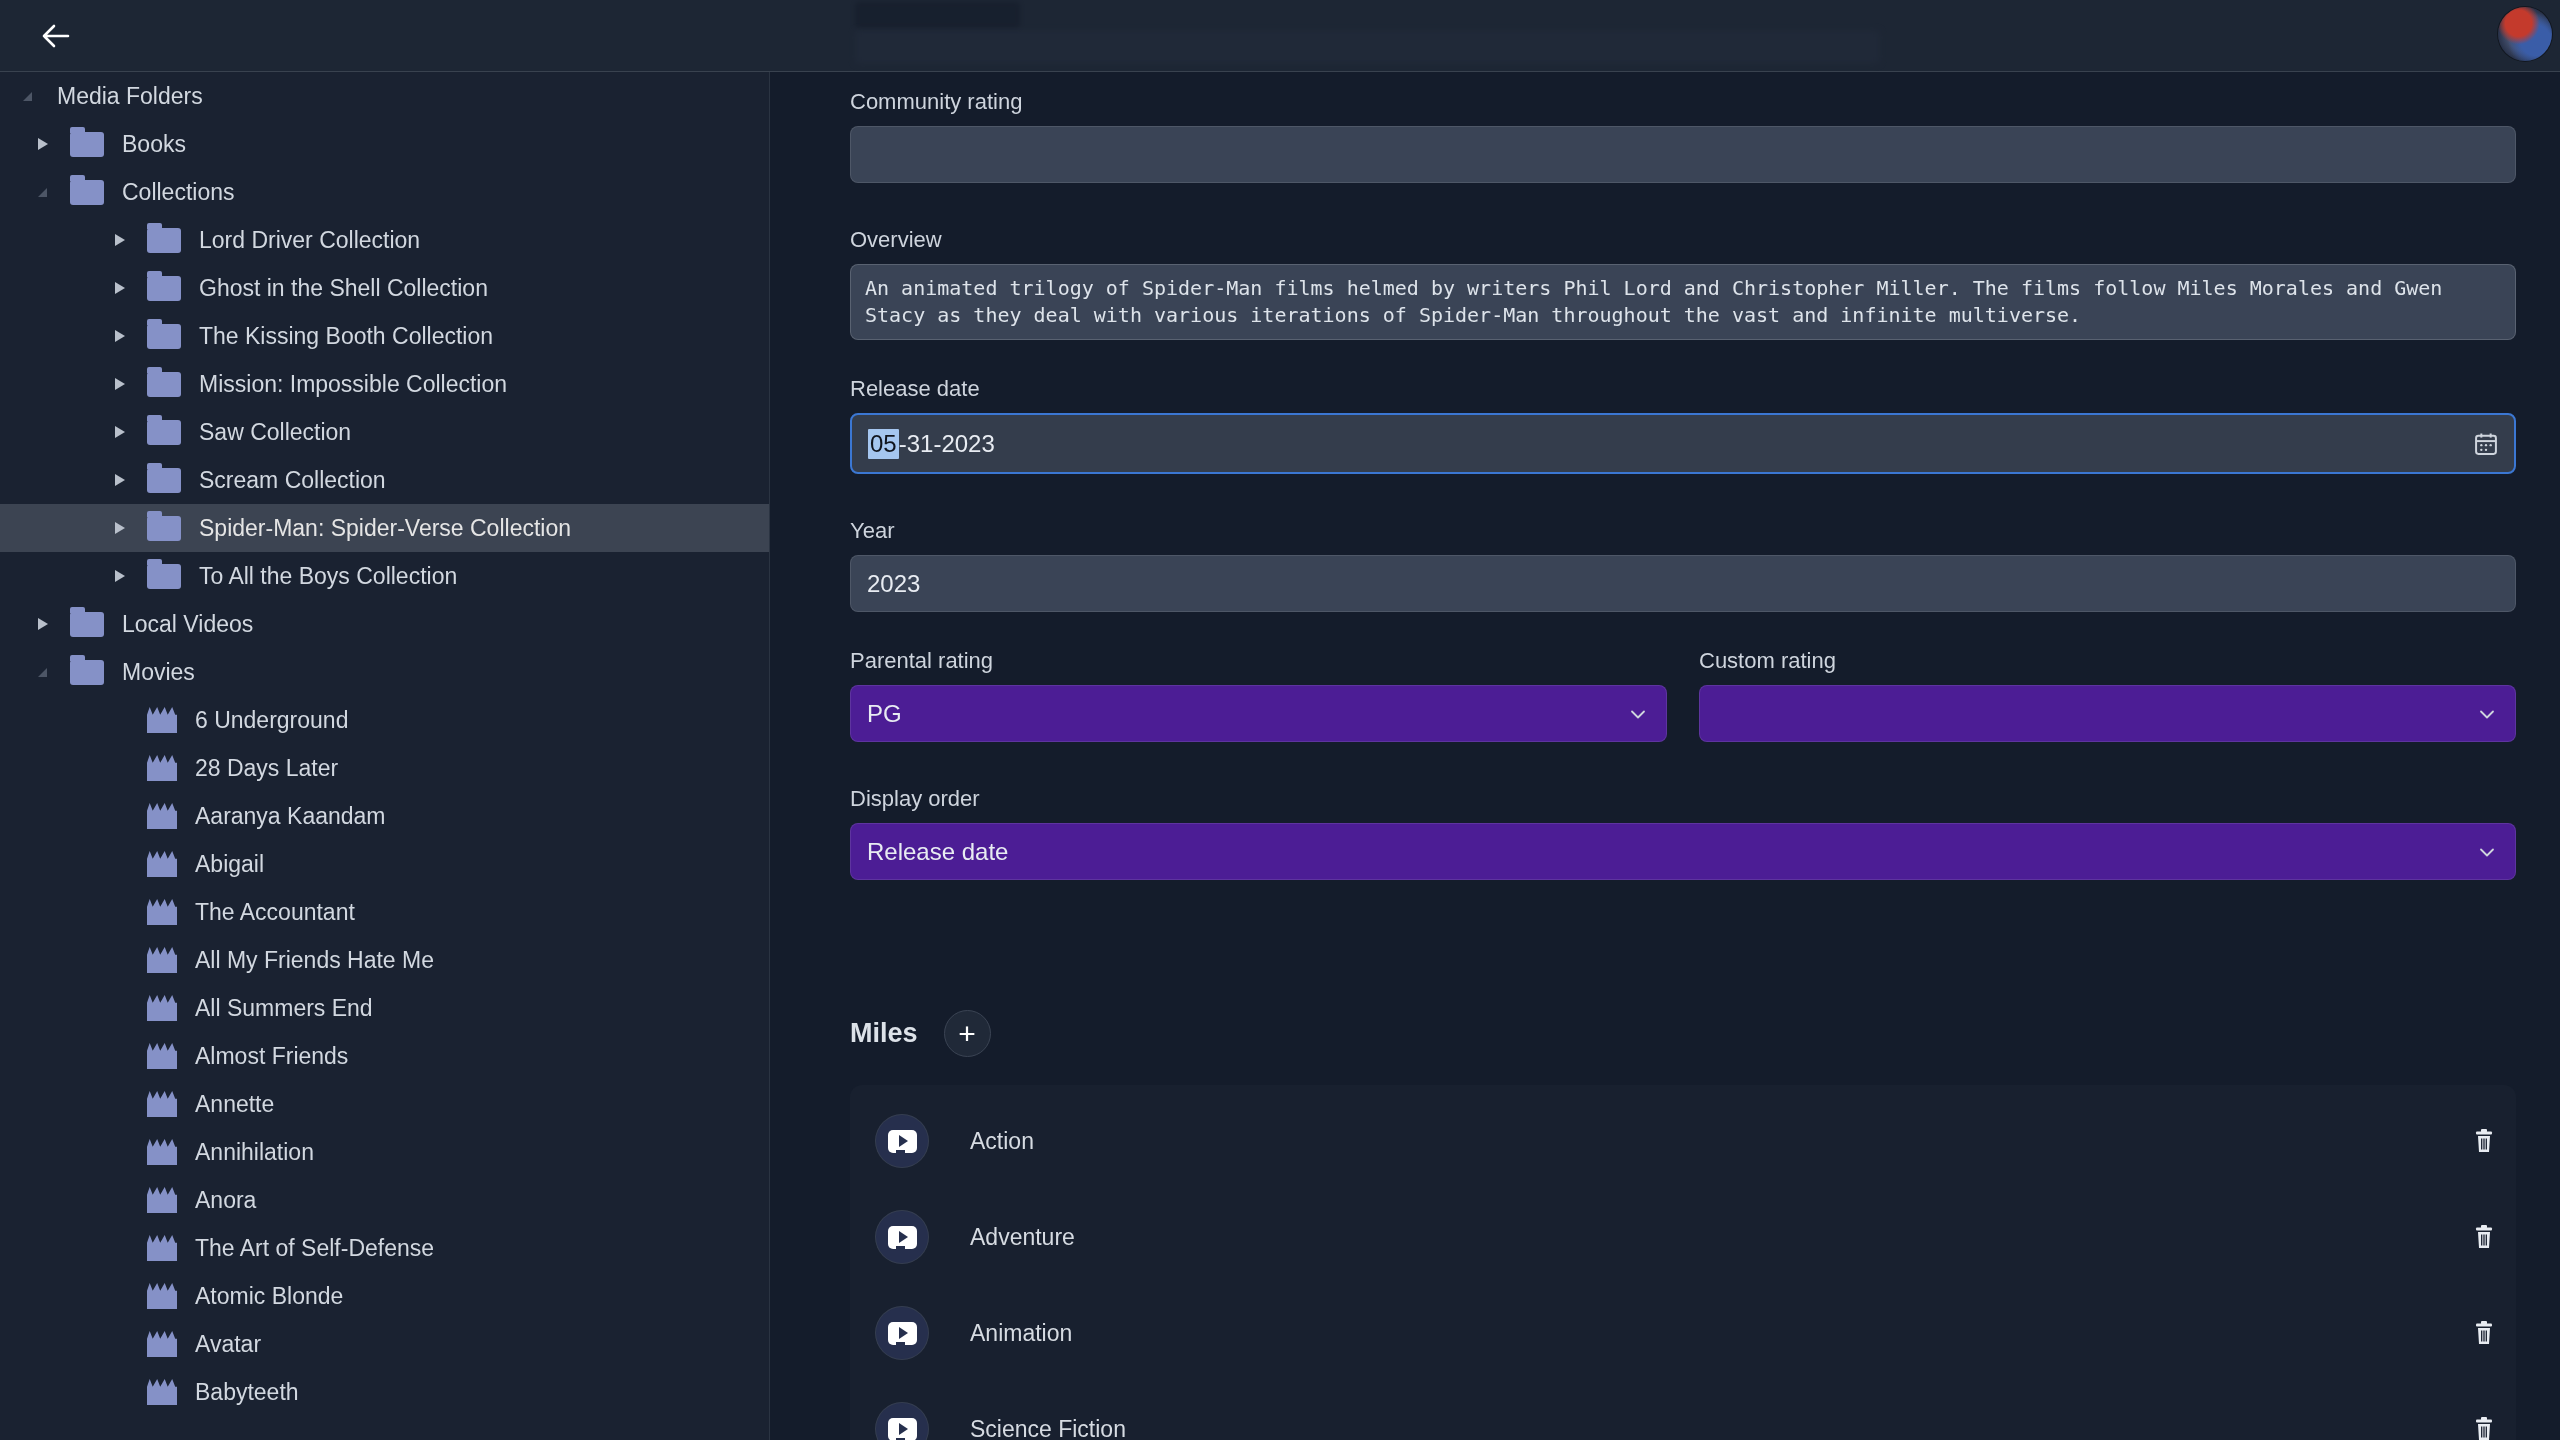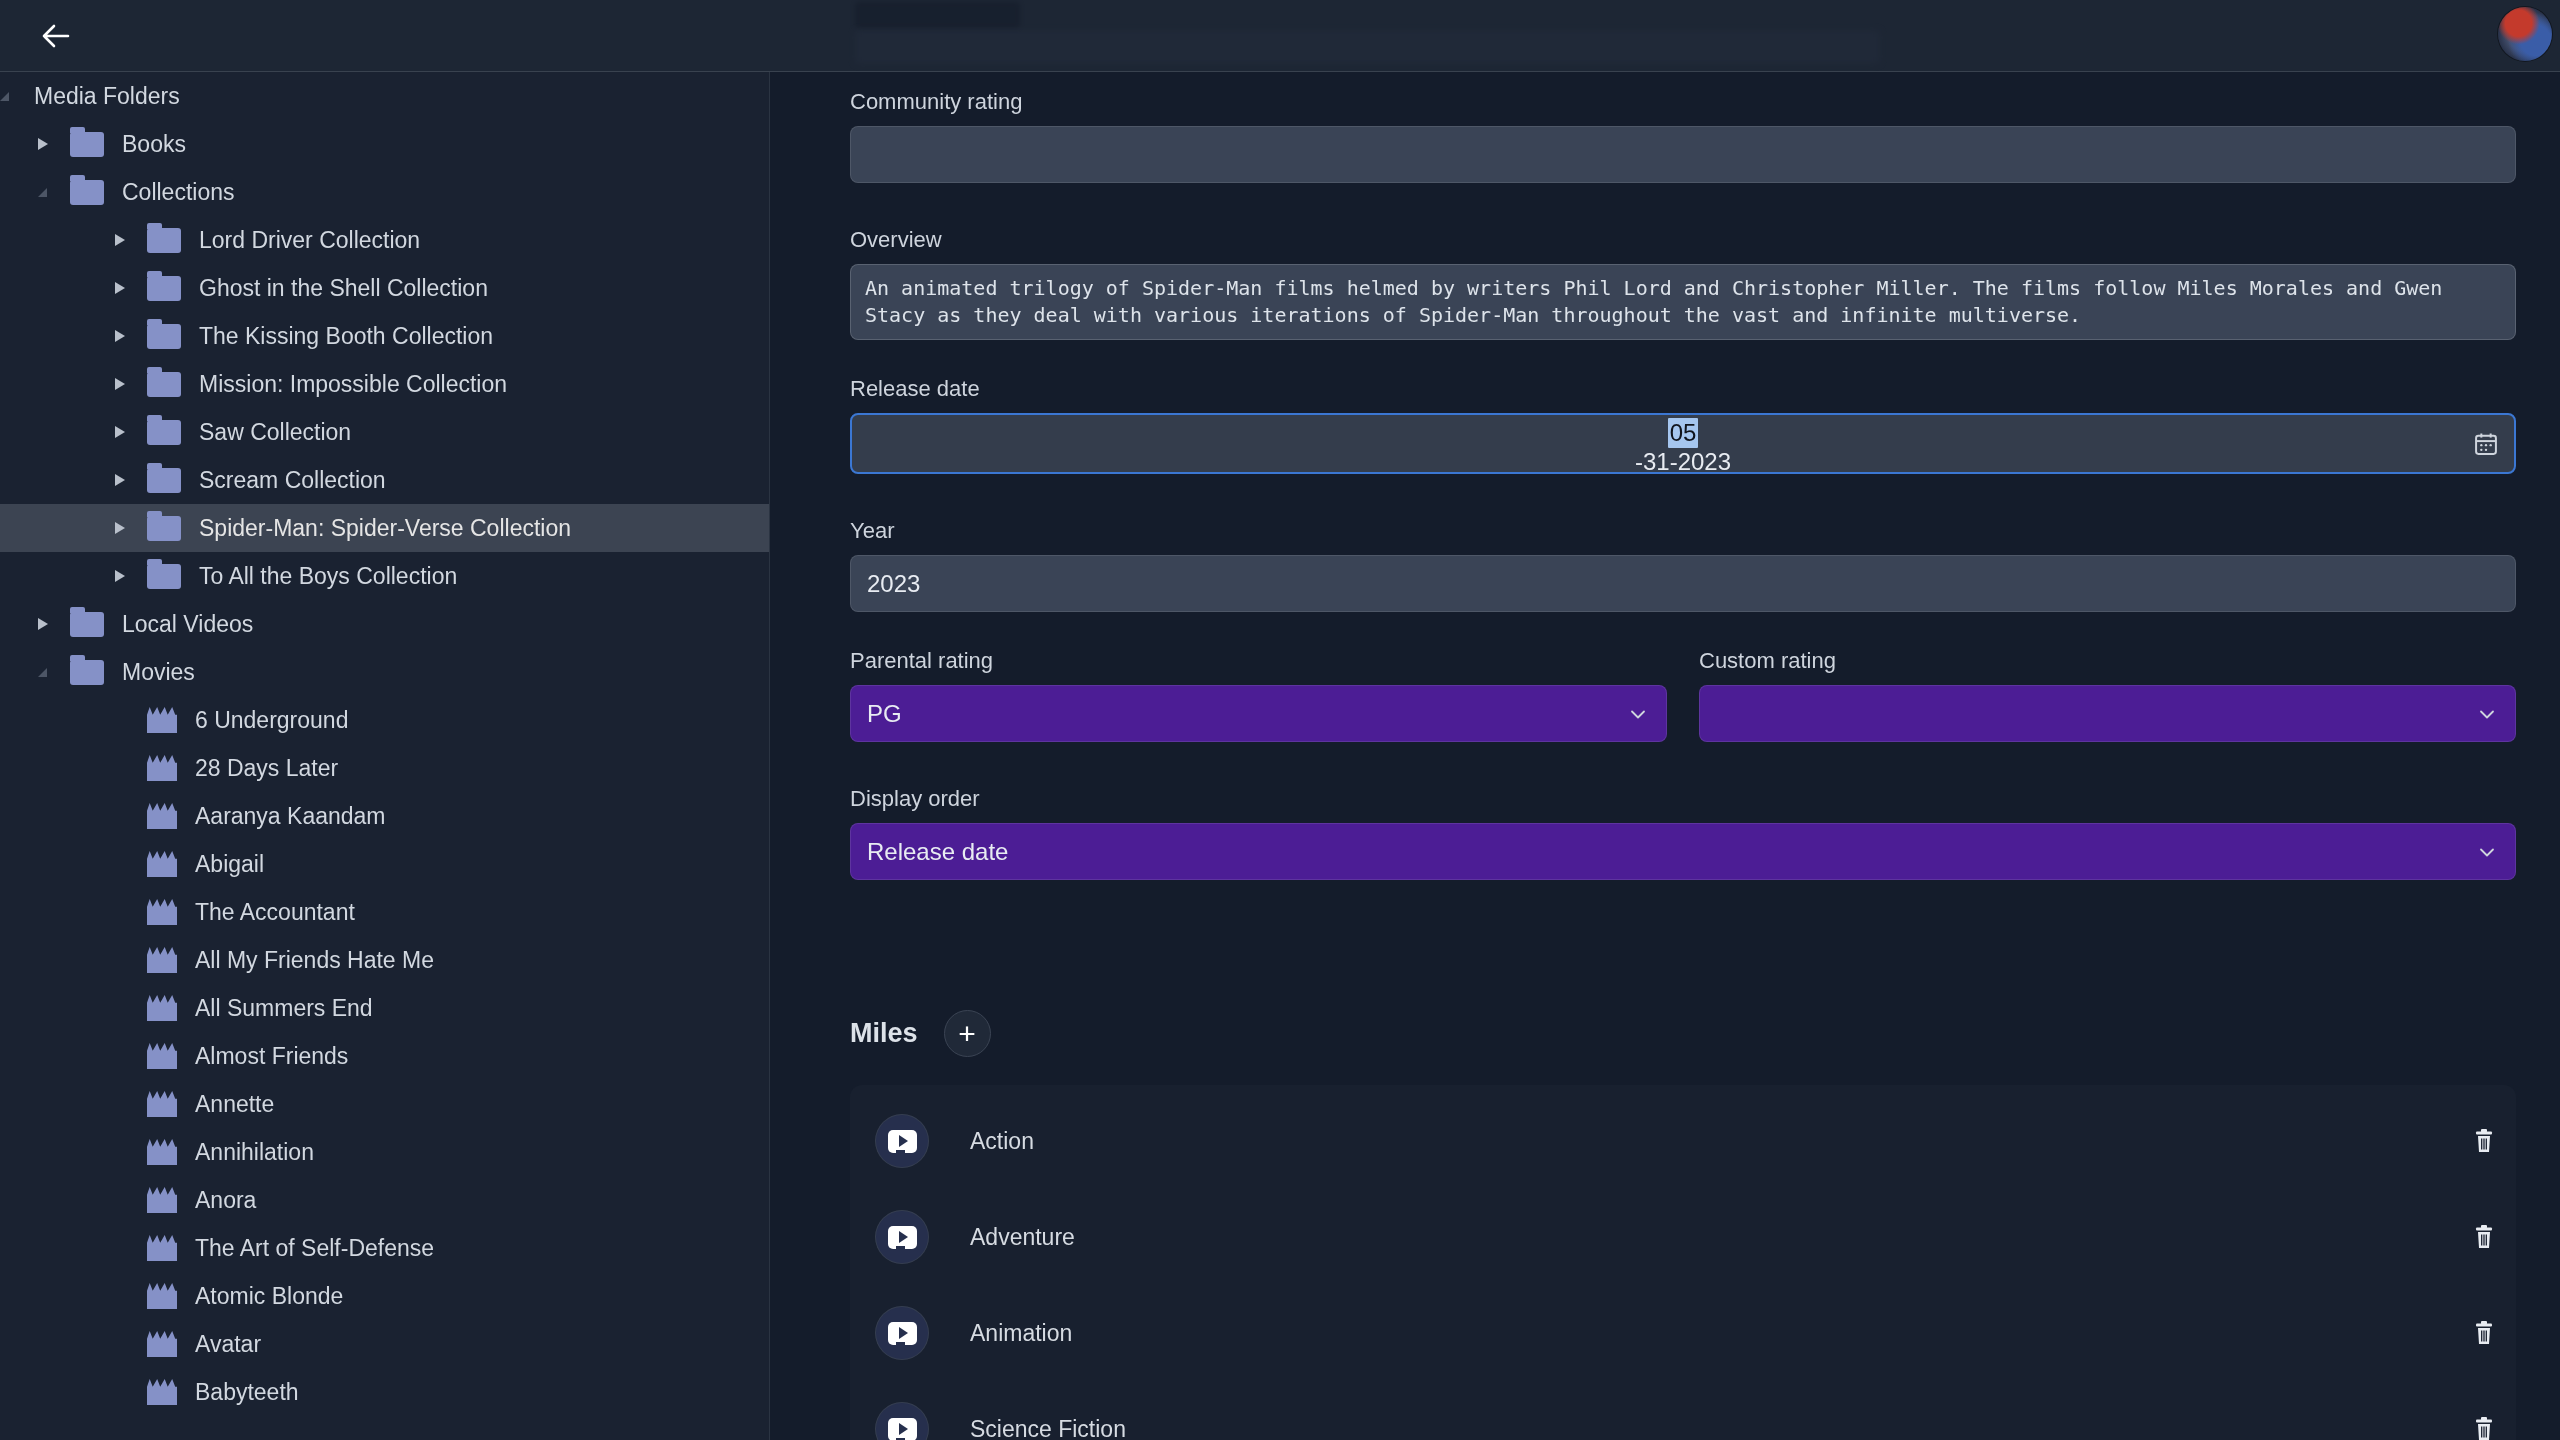--- a/index.html
+++ b/index.html
@@ -38,21 +38,21 @@
     cursor:pointer;
   }
 
   
   .sidebar {
     position:absolute; top:72px; left:0; bottom:0; width:770px;
     background:#1a2231; border-right:1px solid #2b3442; overflow:hidden; z-index:10;
   }
   .trow { height:48px; display:flex; align-items:center; font-size:23px; color:#d2d8e0; cursor:pointer; }
   .trow.selected { background:#3c4452; color:#e5e5e5; }
-  .l0 { } .l1 { padding-left:38px; } .l2 { padding-left:115px; }
+  .l0 { padding-left:23px; } .l1 { padding-left:38px; } .l2 { padding-left:115px; }
   .exp { width:24px; height:24px; display:flex; align-items:center; justify-content:flex-start; flex:0 0 24px; }
   .exp.closed::before {
     content:""; width:0; height:0;
     border-left:10px solid #b9c0cb; border-top:6px solid transparent; border-bottom:6px solid transparent;
   }
   .exp.open::before {
     content:""; width:0; height:0;
     border-bottom:9px solid #4d5666; border-left:9px solid transparent;
   }
   .fold {
@@ -86,22 +86,22 @@
   }
   .tarea {
     width:100%; height:76px; background:#3a4456; border:1px solid rgba(255,255,255,.16);
     border-radius:8px; color:#dde3ea; font-size:20px; line-height:27px;
     padding:10px 14px; font-family:"DejaVu Sans Mono", monospace;
     resize:none; outline:none; display:block; overflow:hidden; position:relative;
   }
   .date-wrap { position:relative; }
   .date-input {
     width:100%; height:61px; background:#343d4c; border:2px solid #3b77d3;
-    border-radius:8px; display:flex; align-items:center; padding:3px 16px;
-    font-size:24px; color:#e8ecf2; cursor:text;flex-direction:column;
+    border-radius:8px; display:flex; align-items:center; padding:16px 16px;
+    font-size:24px; color:#e8ecf2; cursor:text;
   }
   .sel-seg { background:#a5c6ef; color:#10141d; padding:1px 2px; border-radius:1px; }
   .cal-icon { position:absolute; right:16px; top:50%; transform:translateY(-50%); cursor:pointer; display:flex; }
   .select {
     position:relative; width:100%; height:57px; background:#4c1d95;
     border:1px solid rgba(255,255,255,.10); border-radius:8px;
     display:flex; align-items:center; padding:0 48px 0 16px;
     font-size:24px; color:#e8ecf2; cursor:pointer;
   }
   .chev { position:absolute; right:16px; top:50%; transform:translateY(-50%); display:flex; }

